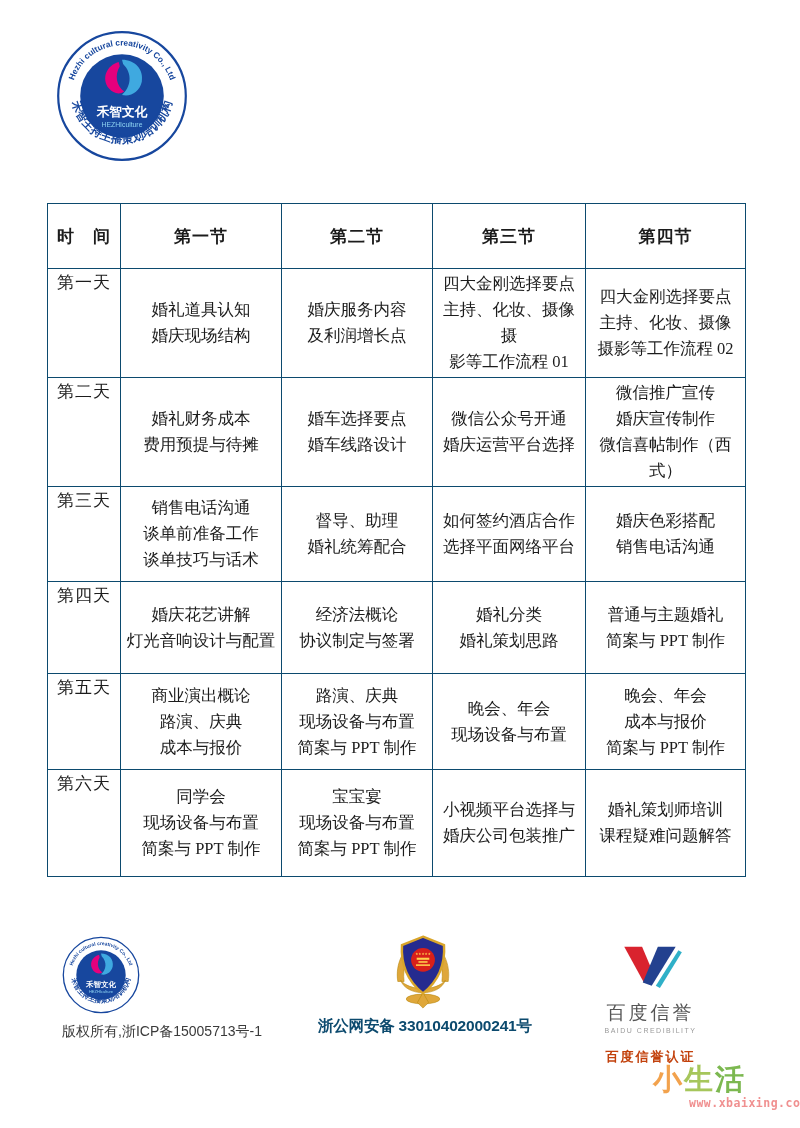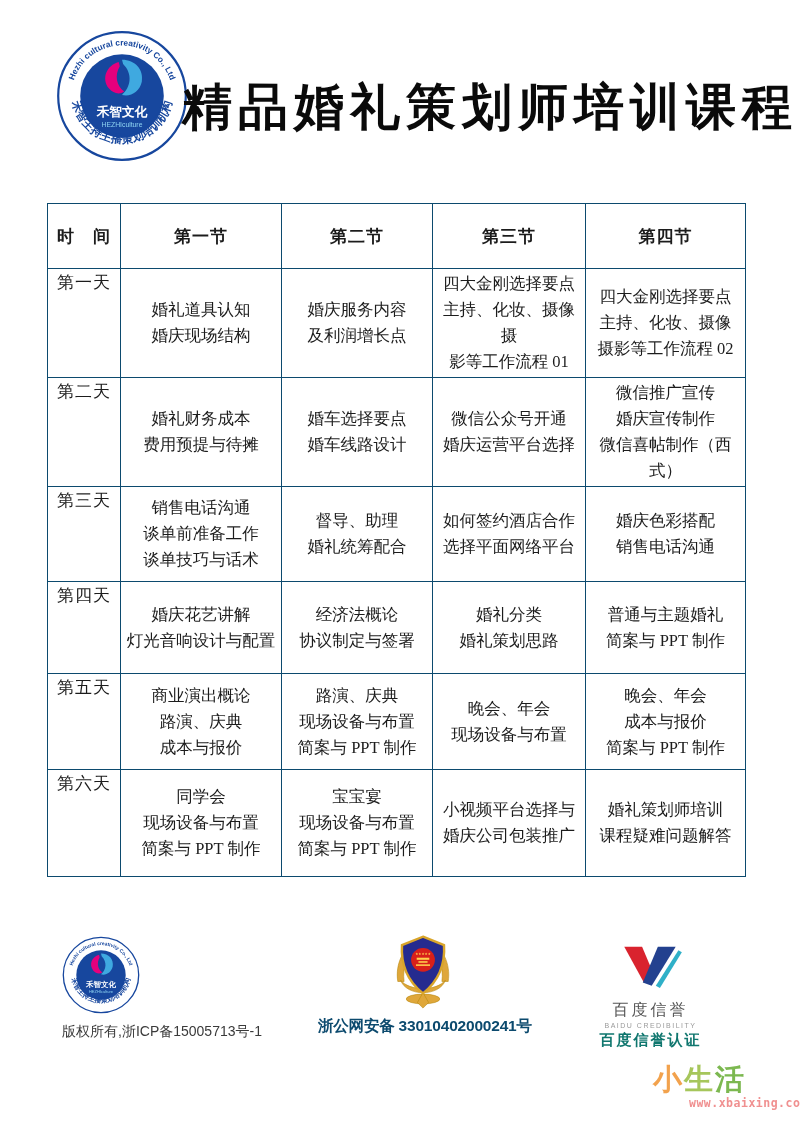--- a/index.html
+++ b/index.html
@@ -39,23 +39,23 @@
     margin-top:5px;font-family:"Liberation Sans","DejaVu Sans",sans-serif;
     font-size:14px;color:#3a3a3a;white-space:nowrap;
   }
   .footer-center{position:absolute;left:318px;top:930px;width:210px;text-align:center;}
   .footer-center .caption{
     font-family:Liberation Sans, sans-serif;
     font-size:15.5px;font-weight:bold;color:#0c4a6e;white-space:nowrap;letter-spacing:-0.2px;
   }
   .footer-right{position:absolute;left:568px;top:944px;width:165px;text-align:center;
     font-family:"Liberation Sans","DejaVu Sans",sans-serif;}
-  .baidu-name{margin-top:4px;font-size:16px;color:#555555;letter-spacing:3px;}
+  .baidu-name{margin-top:4px;font-size:19px;color:#555555;letter-spacing:3px;}
   .baidu-en{margin-top:1px;font-size:7px;color:#9a9a9a;letter-spacing:1.5px;}
-  .baidu-cert{margin-top:2px;font-size:15px;font-weight:bold;color:#0f766e;letter-spacing:2px;}
+  .baidu-cert{margin-top:14px;font-size:13px;font-weight:bold;color:#c2410c;letter-spacing:2px;}
   
   .watermark{position:absolute;left:650px;top:1063px;width:146px;display:flex;align-items:flex-start;}
   .wm-text{margin-left:3px;}
   .wm-chars{font-weight:bold;font-size:29px;line-height:32px;letter-spacing:2px;white-space:nowrap;}
   .wm-c0{color:#f2a24d;}
   .wm-c1{color:#a6c65b;}
   .wm-c2{color:#7cb850;}
   .wm-url{
     font-family:"DejaVu Sans Mono","Liberation Mono",monospace;
     font-size:11.5px;font-weight:bold;color:#f09090;letter-spacing:0.5px;white-space:nowrap;
@@ -82,21 +82,20 @@
       <text font-size="10.5" font-weight="bold" fill="#17479e" font-family="&quot;Liberation Sans&quot;,sans-serif">
         <textPath href="#arcBot" startOffset="50%" text-anchor="middle">禾智主持主播策划培训机构</textPath>
       </text>
       <path d="M57,29 C46,32 41,44 48,53 C52,58 58,59 62,56 C55,51 53,41 58,33 Z" fill="#e5007d"></path>
       <path d="M60,27 C72,27 80,36 78,47 C76,56 68,61 60,59 C68,52 70,40 61,31 Z" fill="#3fa9e0"></path>
       <text x="60" y="78" text-anchor="middle" font-size="11.5" font-weight="bold" fill="#ffffff" font-family="&quot;Liberation Sans&quot;,sans-serif">禾智文化</text>
       <text x="60" y="88" text-anchor="middle" font-size="6.2" fill="#8fd4f2" font-family="&quot;Liberation Sans&quot;,sans-serif">HEZHIculture</text>
     </g>
   </svg>
 
-  <div class="page-title">精品婚礼策划师培训课程</div>
 
   <table class="schedule">
     <colgroup>
       <col style="width:73px">
         <col style="width:161px">
         <col style="width:151px">
       <col style="width:153px">
         <col style="width:160px">
     </colgroup>
     <tbody>

